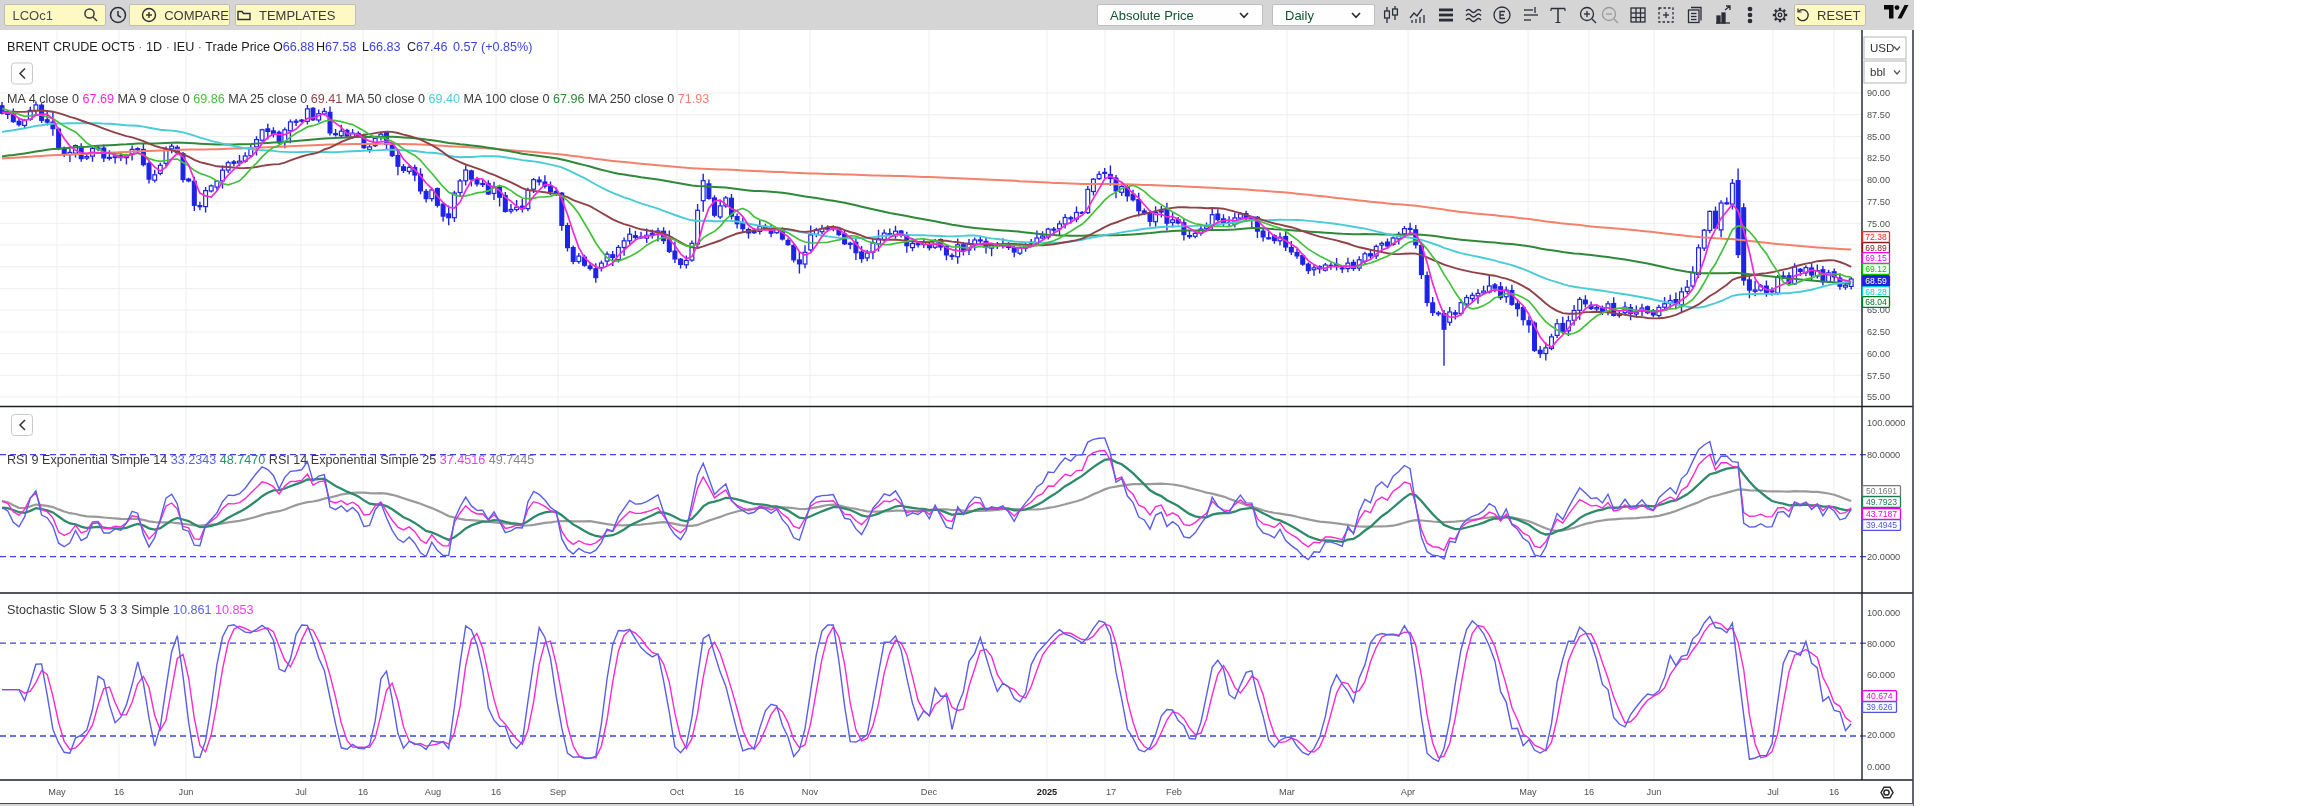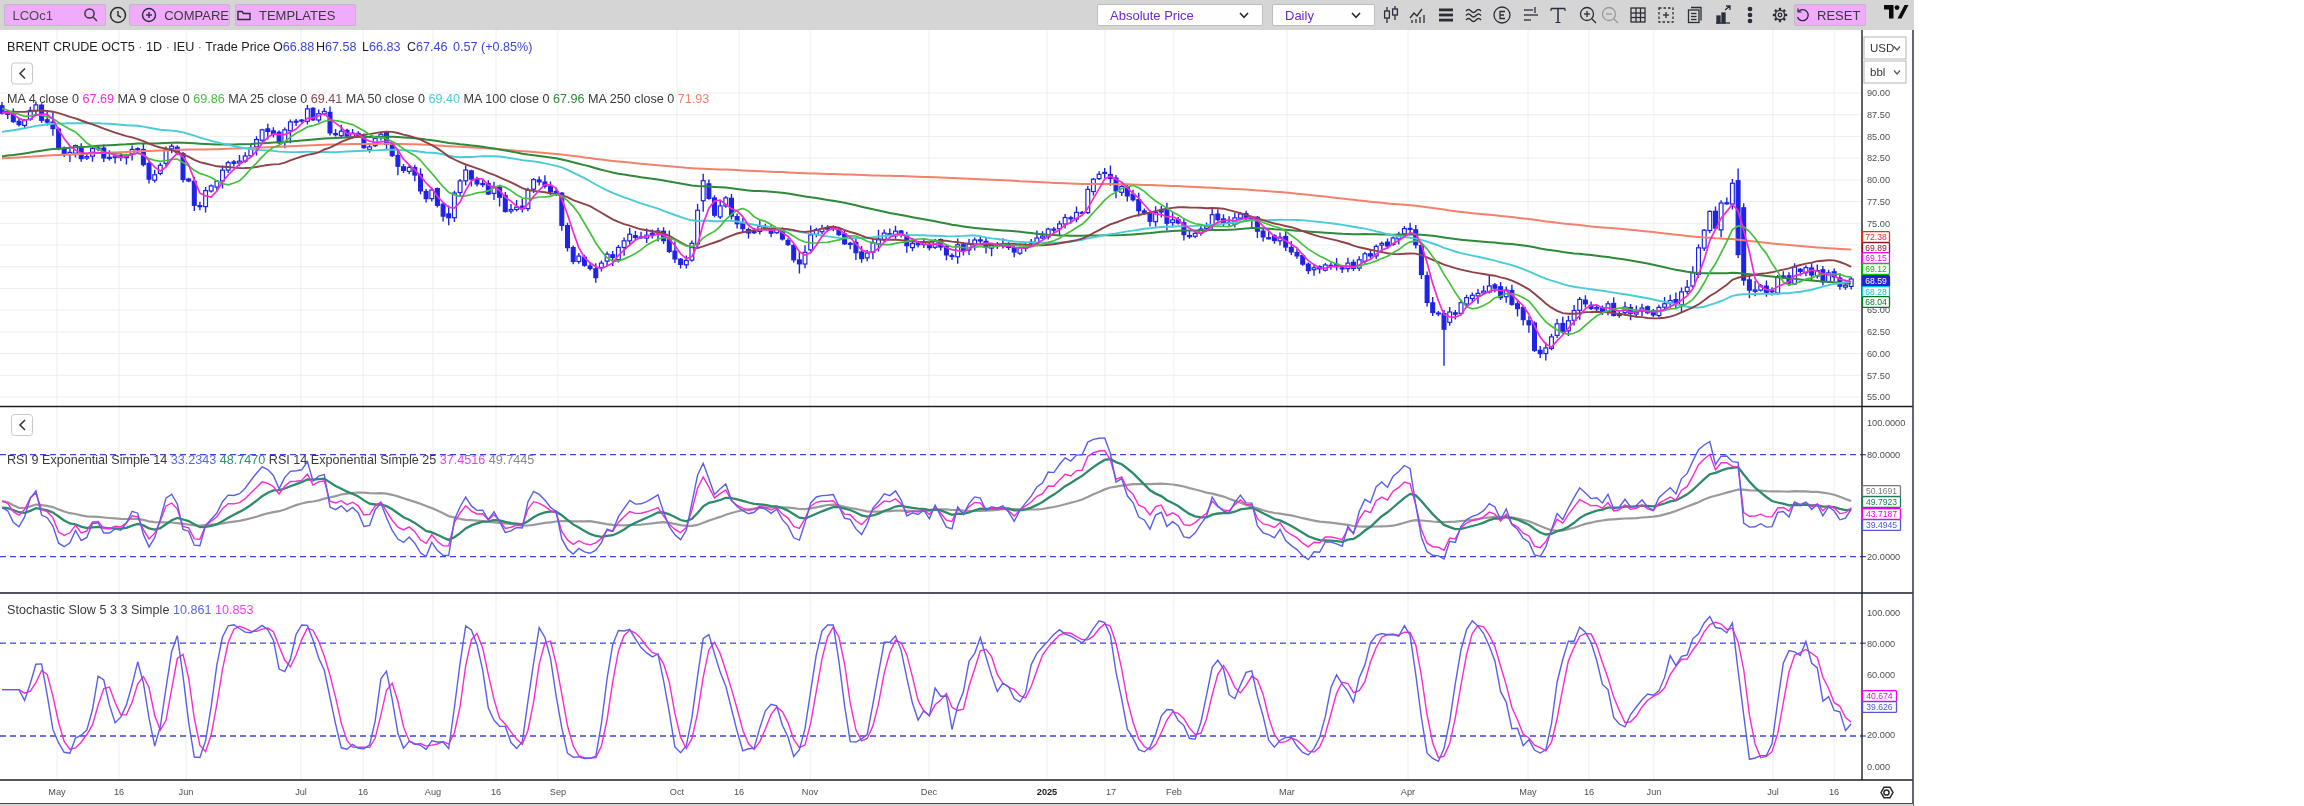--- a/index.html
+++ b/index.html
@@ -1,20 +1,20 @@
 <!DOCTYPE html>
 <html><head><meta charset="utf-8">
 <style>
 *{margin:0;padding:0;box-sizing:border-box}
 body{width:2304px;height:806px;background:#ffffff;font-family:"Liberation Sans",sans-serif;overflow:hidden;position:relative}
 .toolbar{position:absolute;left:0;top:0;width:1914px;height:30px;background:#d5d5d5}
-.btn{position:absolute;top:4px;height:22px;background:#f0abfc;border:1px solid #bdbdbd;border-radius:2px;
+.btn{position:absolute;top:4px;height:22px;background:#fef9c3;border:1px solid #bdbdbd;border-radius:2px;
  display:flex;align-items:center;font-size:13px;color:#3a3a3a}
 .sel{position:absolute;top:4px;height:22px;background:#fefefe;border:1px solid #bdbdbd;border-radius:2px;
- display:flex;align-items:center;justify-content:space-between;font-size:13px;color:#6d28d9;padding:0 12px}
+ display:flex;align-items:center;justify-content:space-between;font-size:13px;color:#14532d;padding:0 12px}
 </style></head>
 <body>
 <div class="toolbar">
  <div class="btn" style="left:3.5px;width:102px;padding-left:8px;color:#4a4a4a">LCOc1
    <svg style="position:absolute;right:6px" width="16" height="16" viewBox="0 0 16 16" fill="none" stroke="#3a3a3a" stroke-width="1.5">
         <circle cx="6.5" cy="6.5" r="4.6"></circle>
         <line x1="10" y1="10" x2="14" y2="14"></line>
       </svg>
  </div>
  <svg style="position:absolute;left:107px;top:4px" width="22" height="22" viewBox="0 0 22 22" fill="none" stroke="#2a2e39" stroke-width="1.5">

